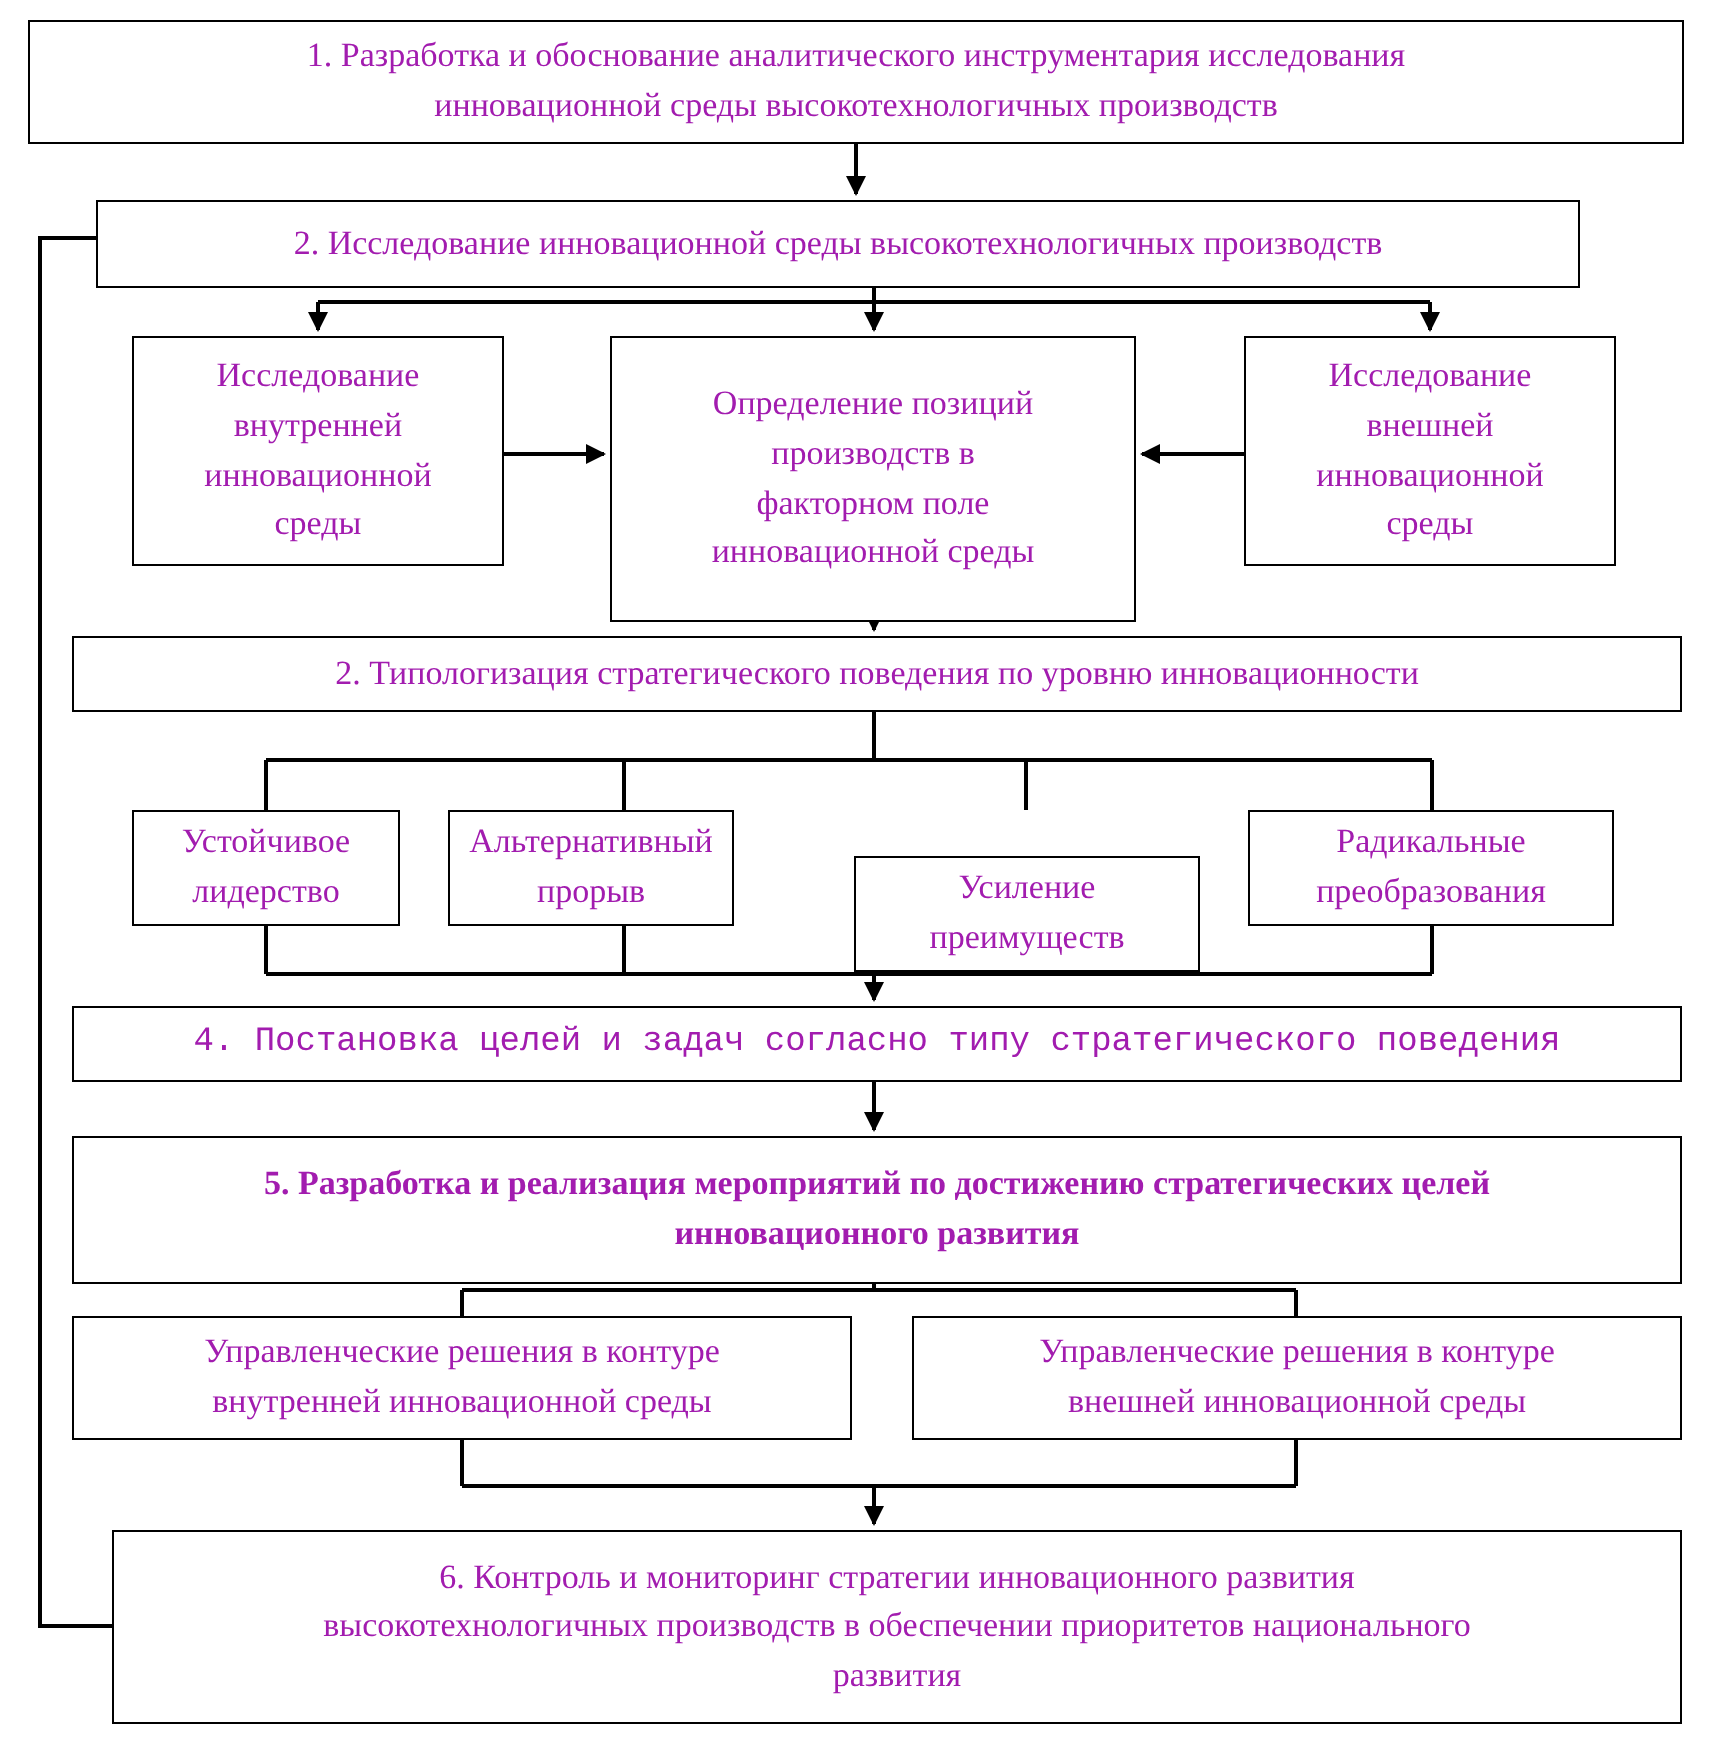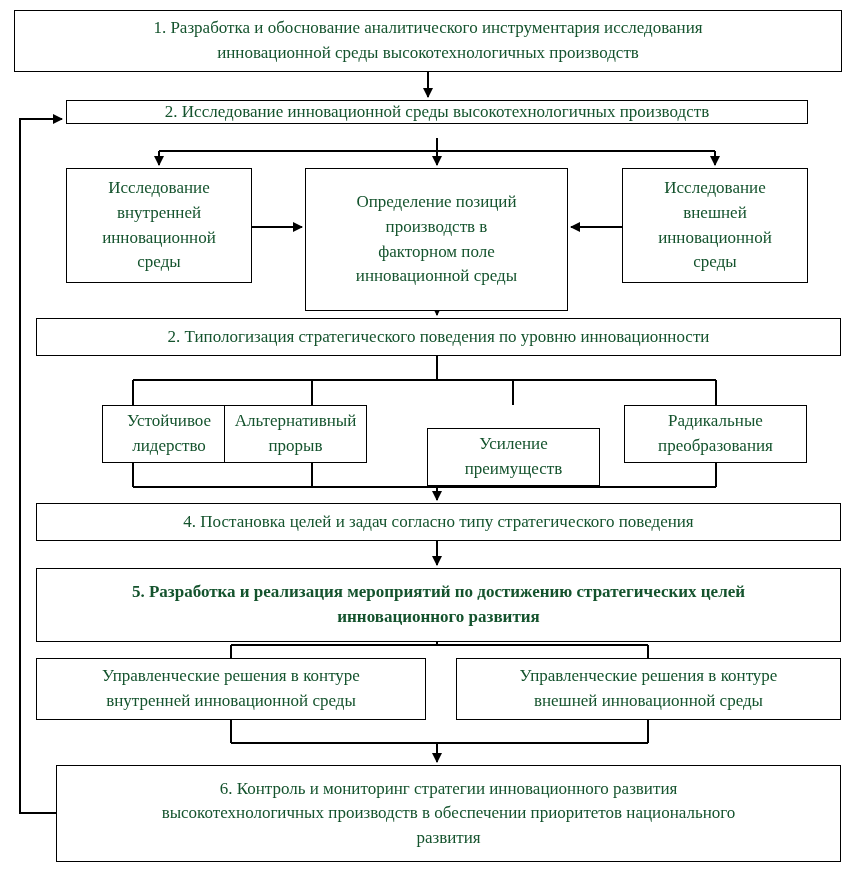--- a/index.html
+++ b/index.html
@@ -21,43 +21,43 @@
     top: 0;
     width: 856px;
     height: 873px;
     pointer-events: none;
   }
   .box {
     position: absolute;
     box-sizing: border-box;
     border: 1px solid #000000;
     background: #ffffff;
-    color: #14532d;
+    color: #a21caf;
     display: flex;
     align-items: center;
     justify-content: center;
     text-align: center;
     white-space: pre-line;
     font-size: 17px;
     line-height: 1.45;
     padding: 2px 28px;
     z-index: 2;
   }
   
   #b-step1    { left: 14px;  top: 10px;  width: 828px; height: 62px; }
-  #b-step2    { left: 66px;  top: 100px; width: 742px; height: 24px; }
+  #b-step2    { left: 48px;  top: 100px; width: 742px; height: 44px; }
   #b-internal { left: 66px;  top: 168px; width: 186px; height: 115px; }
   #b-factor   { left: 305px; top: 168px; width: 263px; height: 143px; }
   #b-external { left: 622px; top: 168px; width: 186px; height: 115px; }
   #b-step3    { left: 36px;  top: 318px; width: 805px; height: 38px; }
-  #b-type1    { left: 66px;  top: 405px; width: 134px; height: 58px; margin-left: 36px; }
+  #b-type1    { left: 66px;  top: 405px; width: 134px; height: 58px; }
   #b-type2    { left: 224px; top: 405px; width: 143px; height: 58px; }
   #b-type3    { left: 427px; top: 405px; width: 173px; height: 58px; margin-top: 23px; }
   #b-type4    { left: 624px; top: 405px; width: 183px; height: 58px; }
-  #b-step4    { left: 36px;  top: 503px; width: 805px; height: 38px; }
+  #b-step4    { left: 36px;  top: 503px; width: 805px; height: 38px; font-family: Liberation Mono, monospace; }
   #b-step5    { left: 36px;  top: 568px; width: 805px; height: 74px; font-weight: bold; }
   #b-dec1     { left: 36px;  top: 658px; width: 390px; height: 62px; }
   #b-dec2     { left: 456px; top: 658px; width: 385px; height: 62px; }
   #b-step6    { left: 56px;  top: 765px; width: 785px; height: 97px; }
 </style>
 </head>
 <body>
 
 <div class="diagram">
 

